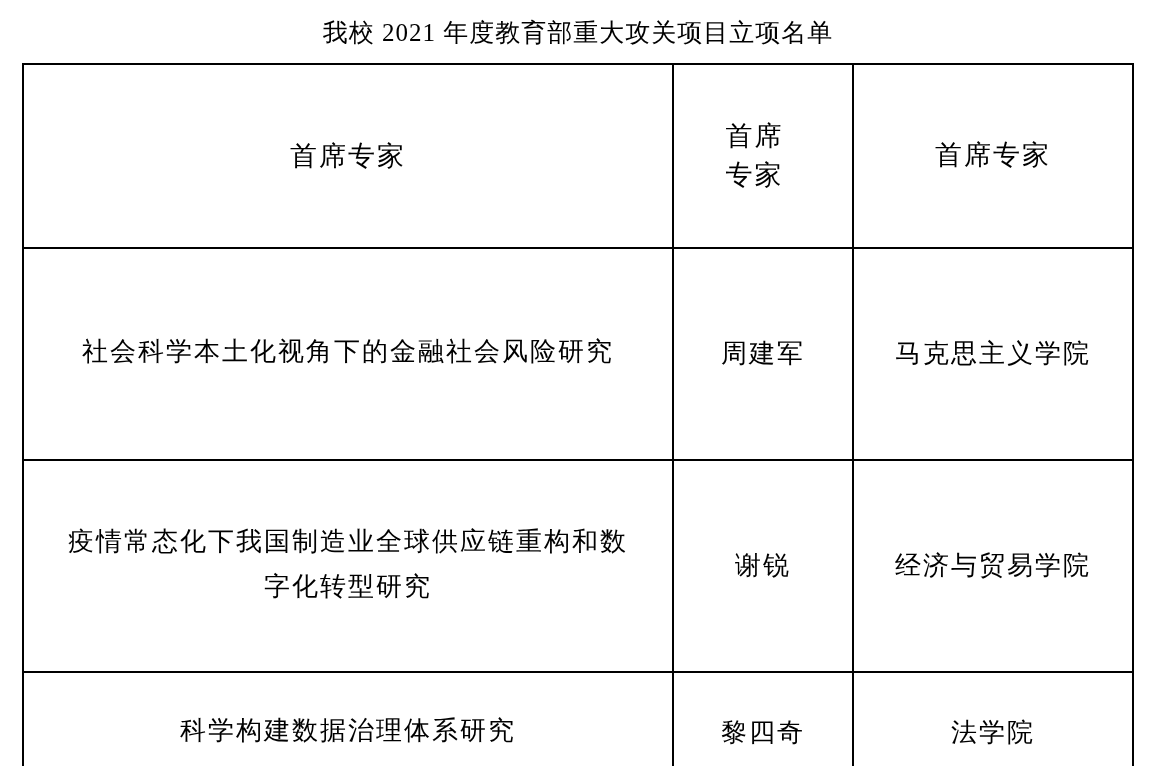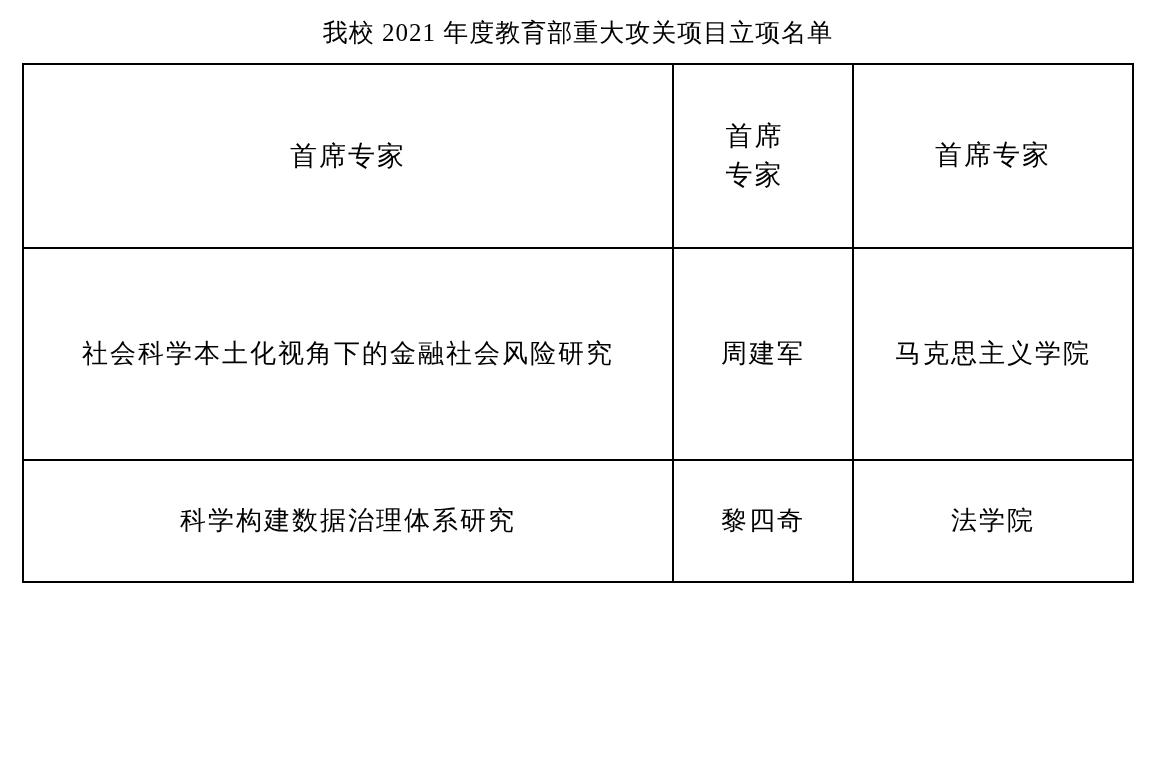--- a/index.html
+++ b/index.html
@@ -65,20 +65,21 @@
   }
   tbody td {
     font-size: 26px;
     letter-spacing: 2px;
     line-height: 1.75;
     padding: 16px 12px;
   }
   tbody td.cell-title {
     padding-left: 34px;
     padding-right: 34px;
+    font-family: Liberation Mono, monospace;
   }
   tbody td.cell-college {
     padding-left: 24px;
     padding-right: 24px;
     margin-top: 10px;
   }
   tbody tr.row-tall td { height: 178px; }
   tbody tr.row-short td { height: 88px; }
 </style>
 </head>
@@ -100,20 +101,25 @@
         <th class="th-expert">首席专家</th>
         <th class="th-college">首席专家</th>
       </tr>
     </thead>
     <tbody>
       <tr class="row-tall">
         <td class="cell-title">社会科学本土化视角下的金融社会风险研究</td>
         <td class="cell-expert">周建军</td>
         <td class="cell-college">马克思主义学院</td>
       </tr>
+      <tr class="row-tall">
+        <td class="cell-title">疫情常态化下我国制造业全球供应链重构和数字化转型研究</td>
+        <td class="cell-expert">谢锐</td>
+        <td class="cell-college">经济与贸易学院</td>
+      </tr>
       <tr class="row-short">
         <td class="cell-title">科学构建数据治理体系研究</td>
         <td class="cell-expert">黎四奇</td>
         <td class="cell-college">法学院</td>
       </tr>
     </tbody>
   </table>
 
 </div>
 

